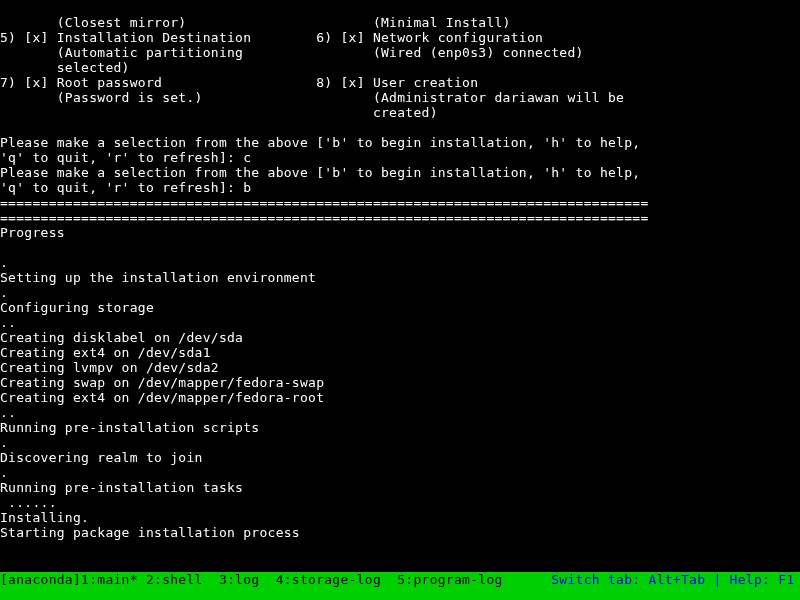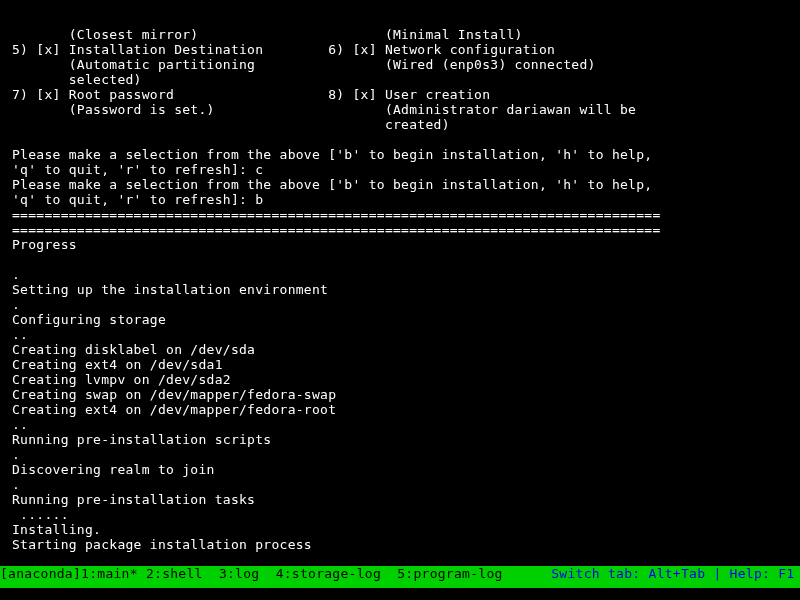--- a/index.html
+++ b/index.html
@@ -9,29 +9,29 @@
     height: 600px;
     background: #000000;
     overflow: hidden;
   }
   .terminal {
     font-family: "DejaVu Sans Mono", "Liberation Mono", "Courier New", monospace;
     font-size: 13px;
     line-height: 15px;
     color: #ffffff;
     white-space: pre;
-    padding: 12px;
+    padding: 0;
     letter-spacing: 0.28px;
   }
   .statusbar {
     position: absolute;
-    bottom: 12px;
+    bottom: 0;
     left: 0;
     width: 800px;
-    height: 22px;
+    height: 28px;
     background: #00d000;
     color: #000000;
     font-family: "DejaVu Sans Mono", "Liberation Mono", "Courier New", monospace;
     font-size: 13px;
     line-height: 15px;
     white-space: pre;
     letter-spacing: 0.28px;
   }
   .statusbar .blue {
     color: #0000ee;

